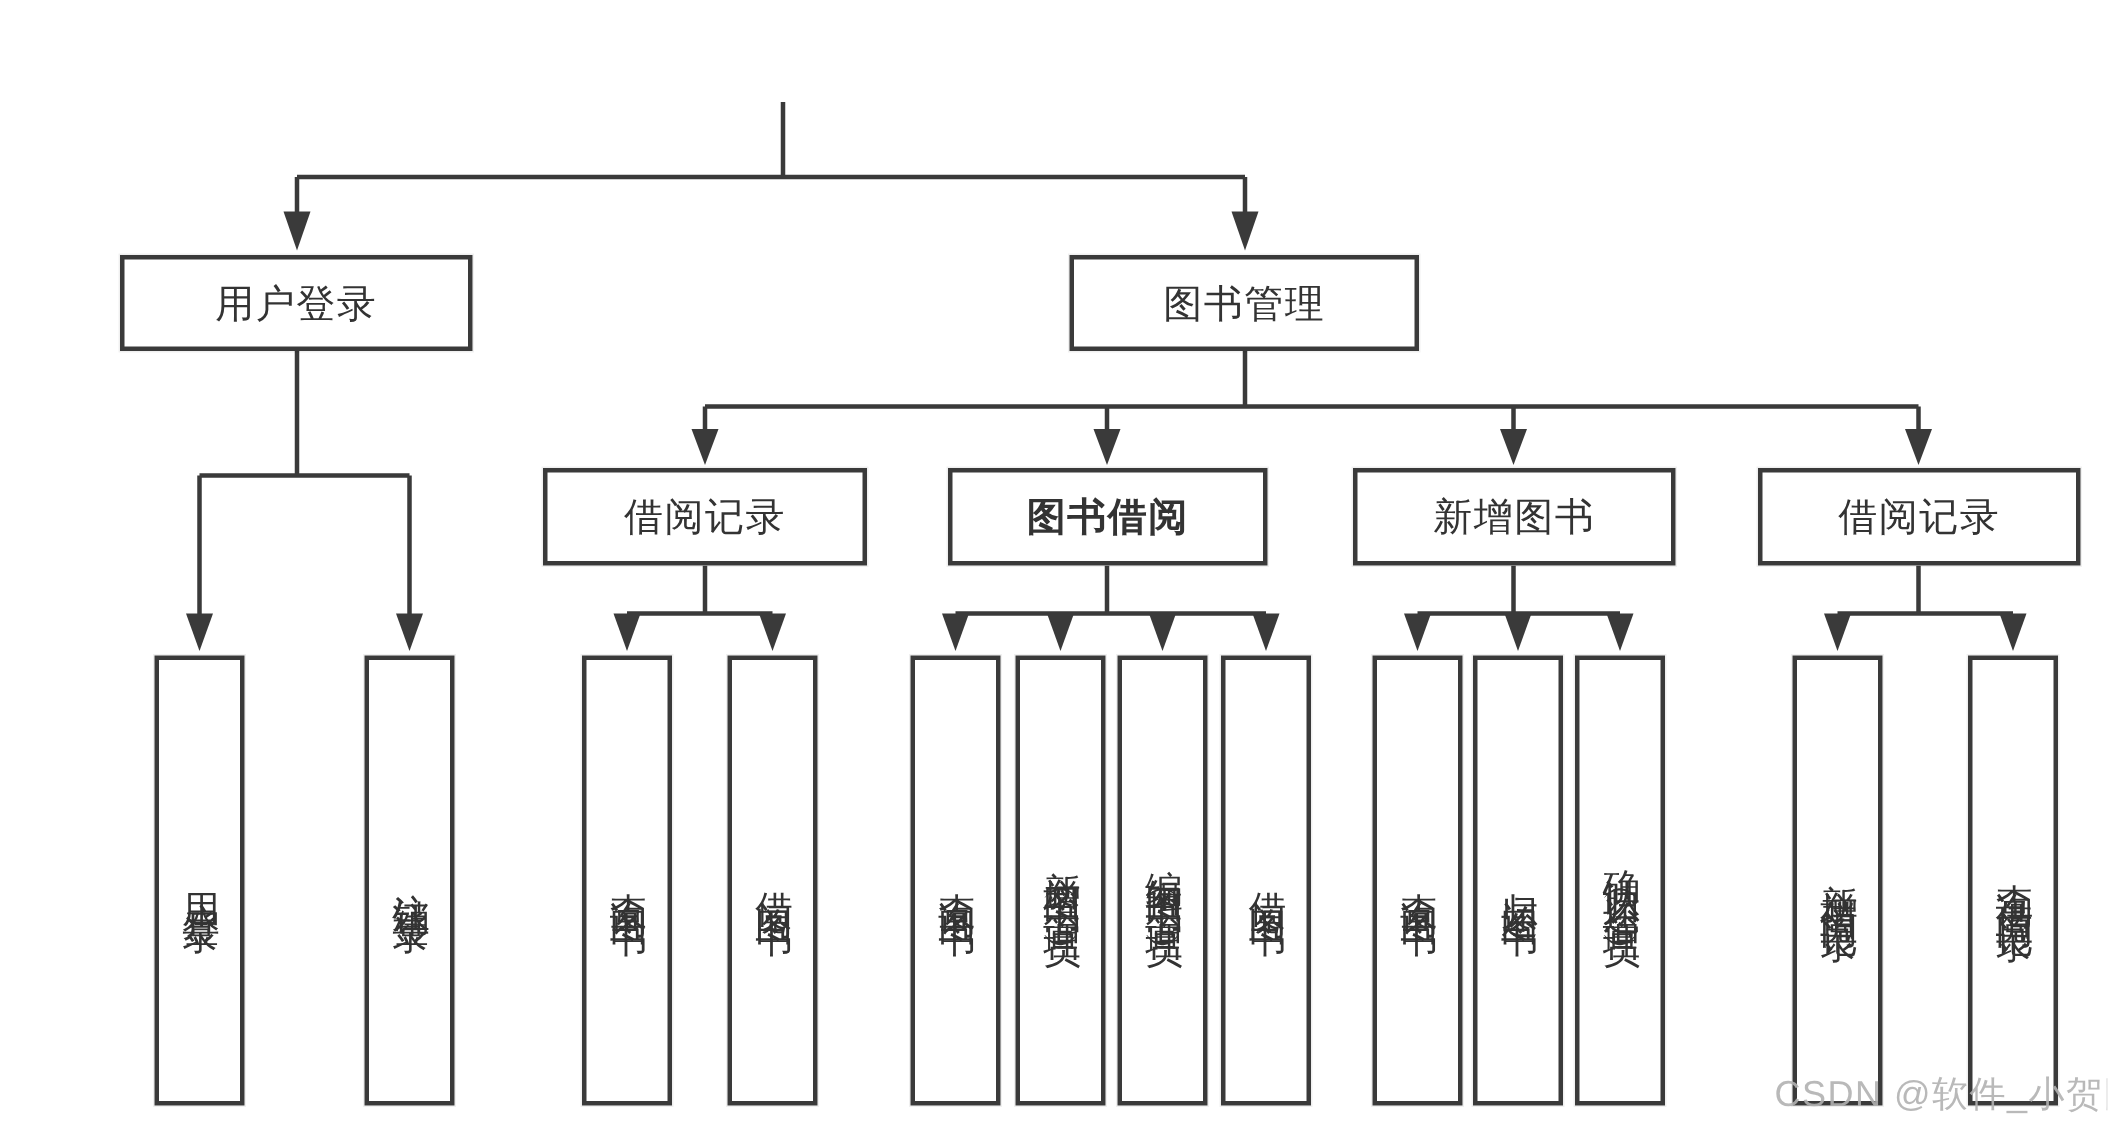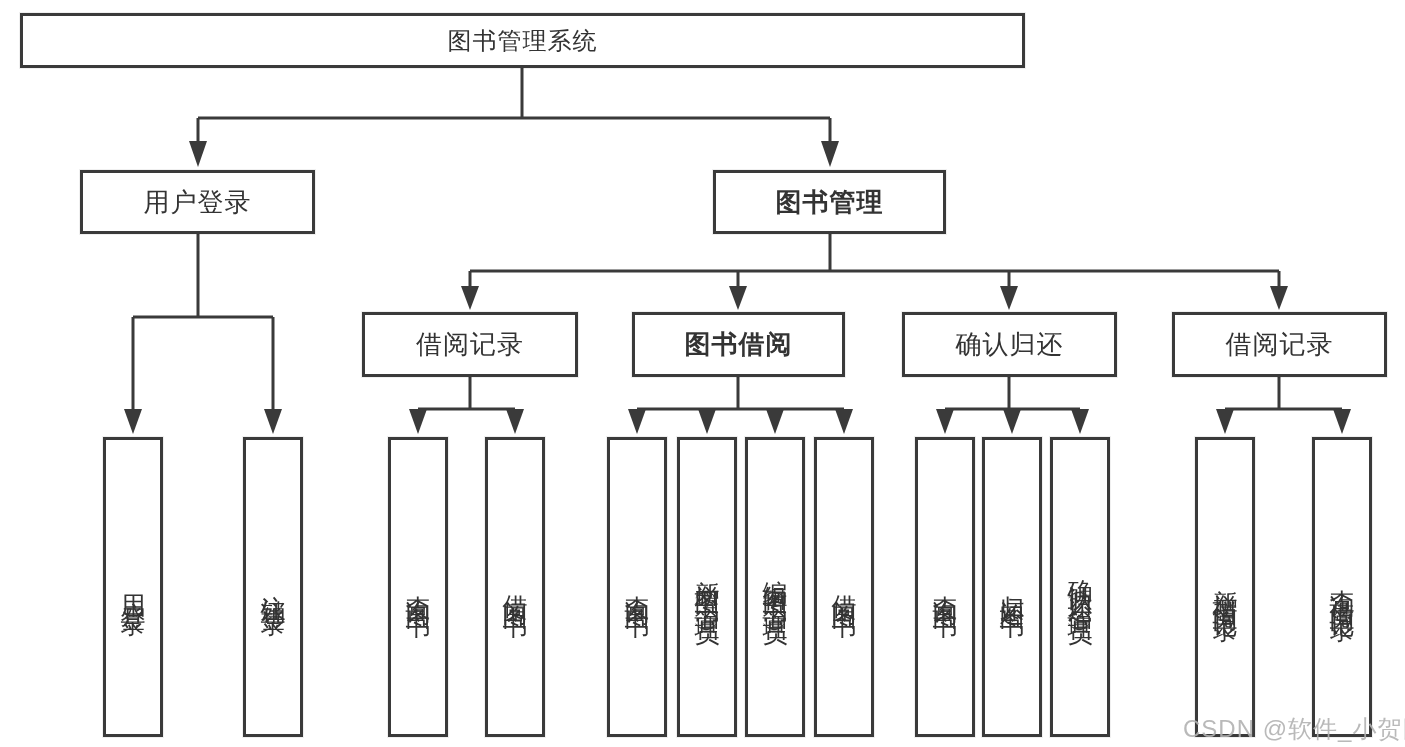--- a/index.html
+++ b/index.html
@@ -93,39 +93,36 @@
       <polygon points="775,434 766,409 784,409"></polygon>
       <polygon points="844,434 835,409 853,409"></polygon>
       <polygon points="945,434 936,409 954,409"></polygon>
       <polygon points="1012,434 1003,409 1021,409"></polygon>
       <polygon points="1080,434 1071,409 1089,409"></polygon>
       <polygon points="1225,434 1216,409 1234,409"></polygon>
       <polygon points="1342,434 1333,409 1351,409"></polygon>
     </g>
   </svg>
 
-  <div class="hbox root" style="left:20px;top:13px;width:1005px;height:55px;">
-    <span>图书管理系统</span>
-  </div>
 
   <div class="hbox" style="left:80px;top:170px;width:235px;height:64px;">
     <span>用户登录</span>
   </div>
-  <div class="hbox" style="left:713px;top:170px;width:233px;height:64px;font-weight:bold;">
+  <div class="hbox" style="left:713px;top:170px;width:233px;height:64px;">
     <span>图书管理</span>
   </div>
 
   <div class="hbox" style="left:362px;top:312px;width:216px;height:65px;">
     <span>借阅记录</span>
   </div>
   <div class="hbox" style="left:632px;top:312px;width:213px;height:65px;font-weight:bold;">
     <span>图书借阅</span>
   </div>
   <div class="hbox" style="left:902px;top:312px;width:215px;height:65px;">
-    <span>确认归还</span>
+    <span>新增图书</span>
   </div>
   <div class="hbox" style="left:1172px;top:312px;width:215px;height:65px;">
     <span>借阅记录</span>
   </div>
 
   <div class="vbox" style="left:103px;">
     <span class="vlabel">用户登录</span>
   </div>
   <div class="vbox" style="left:243px;">
     <span class="vlabel">注销登录</span>

